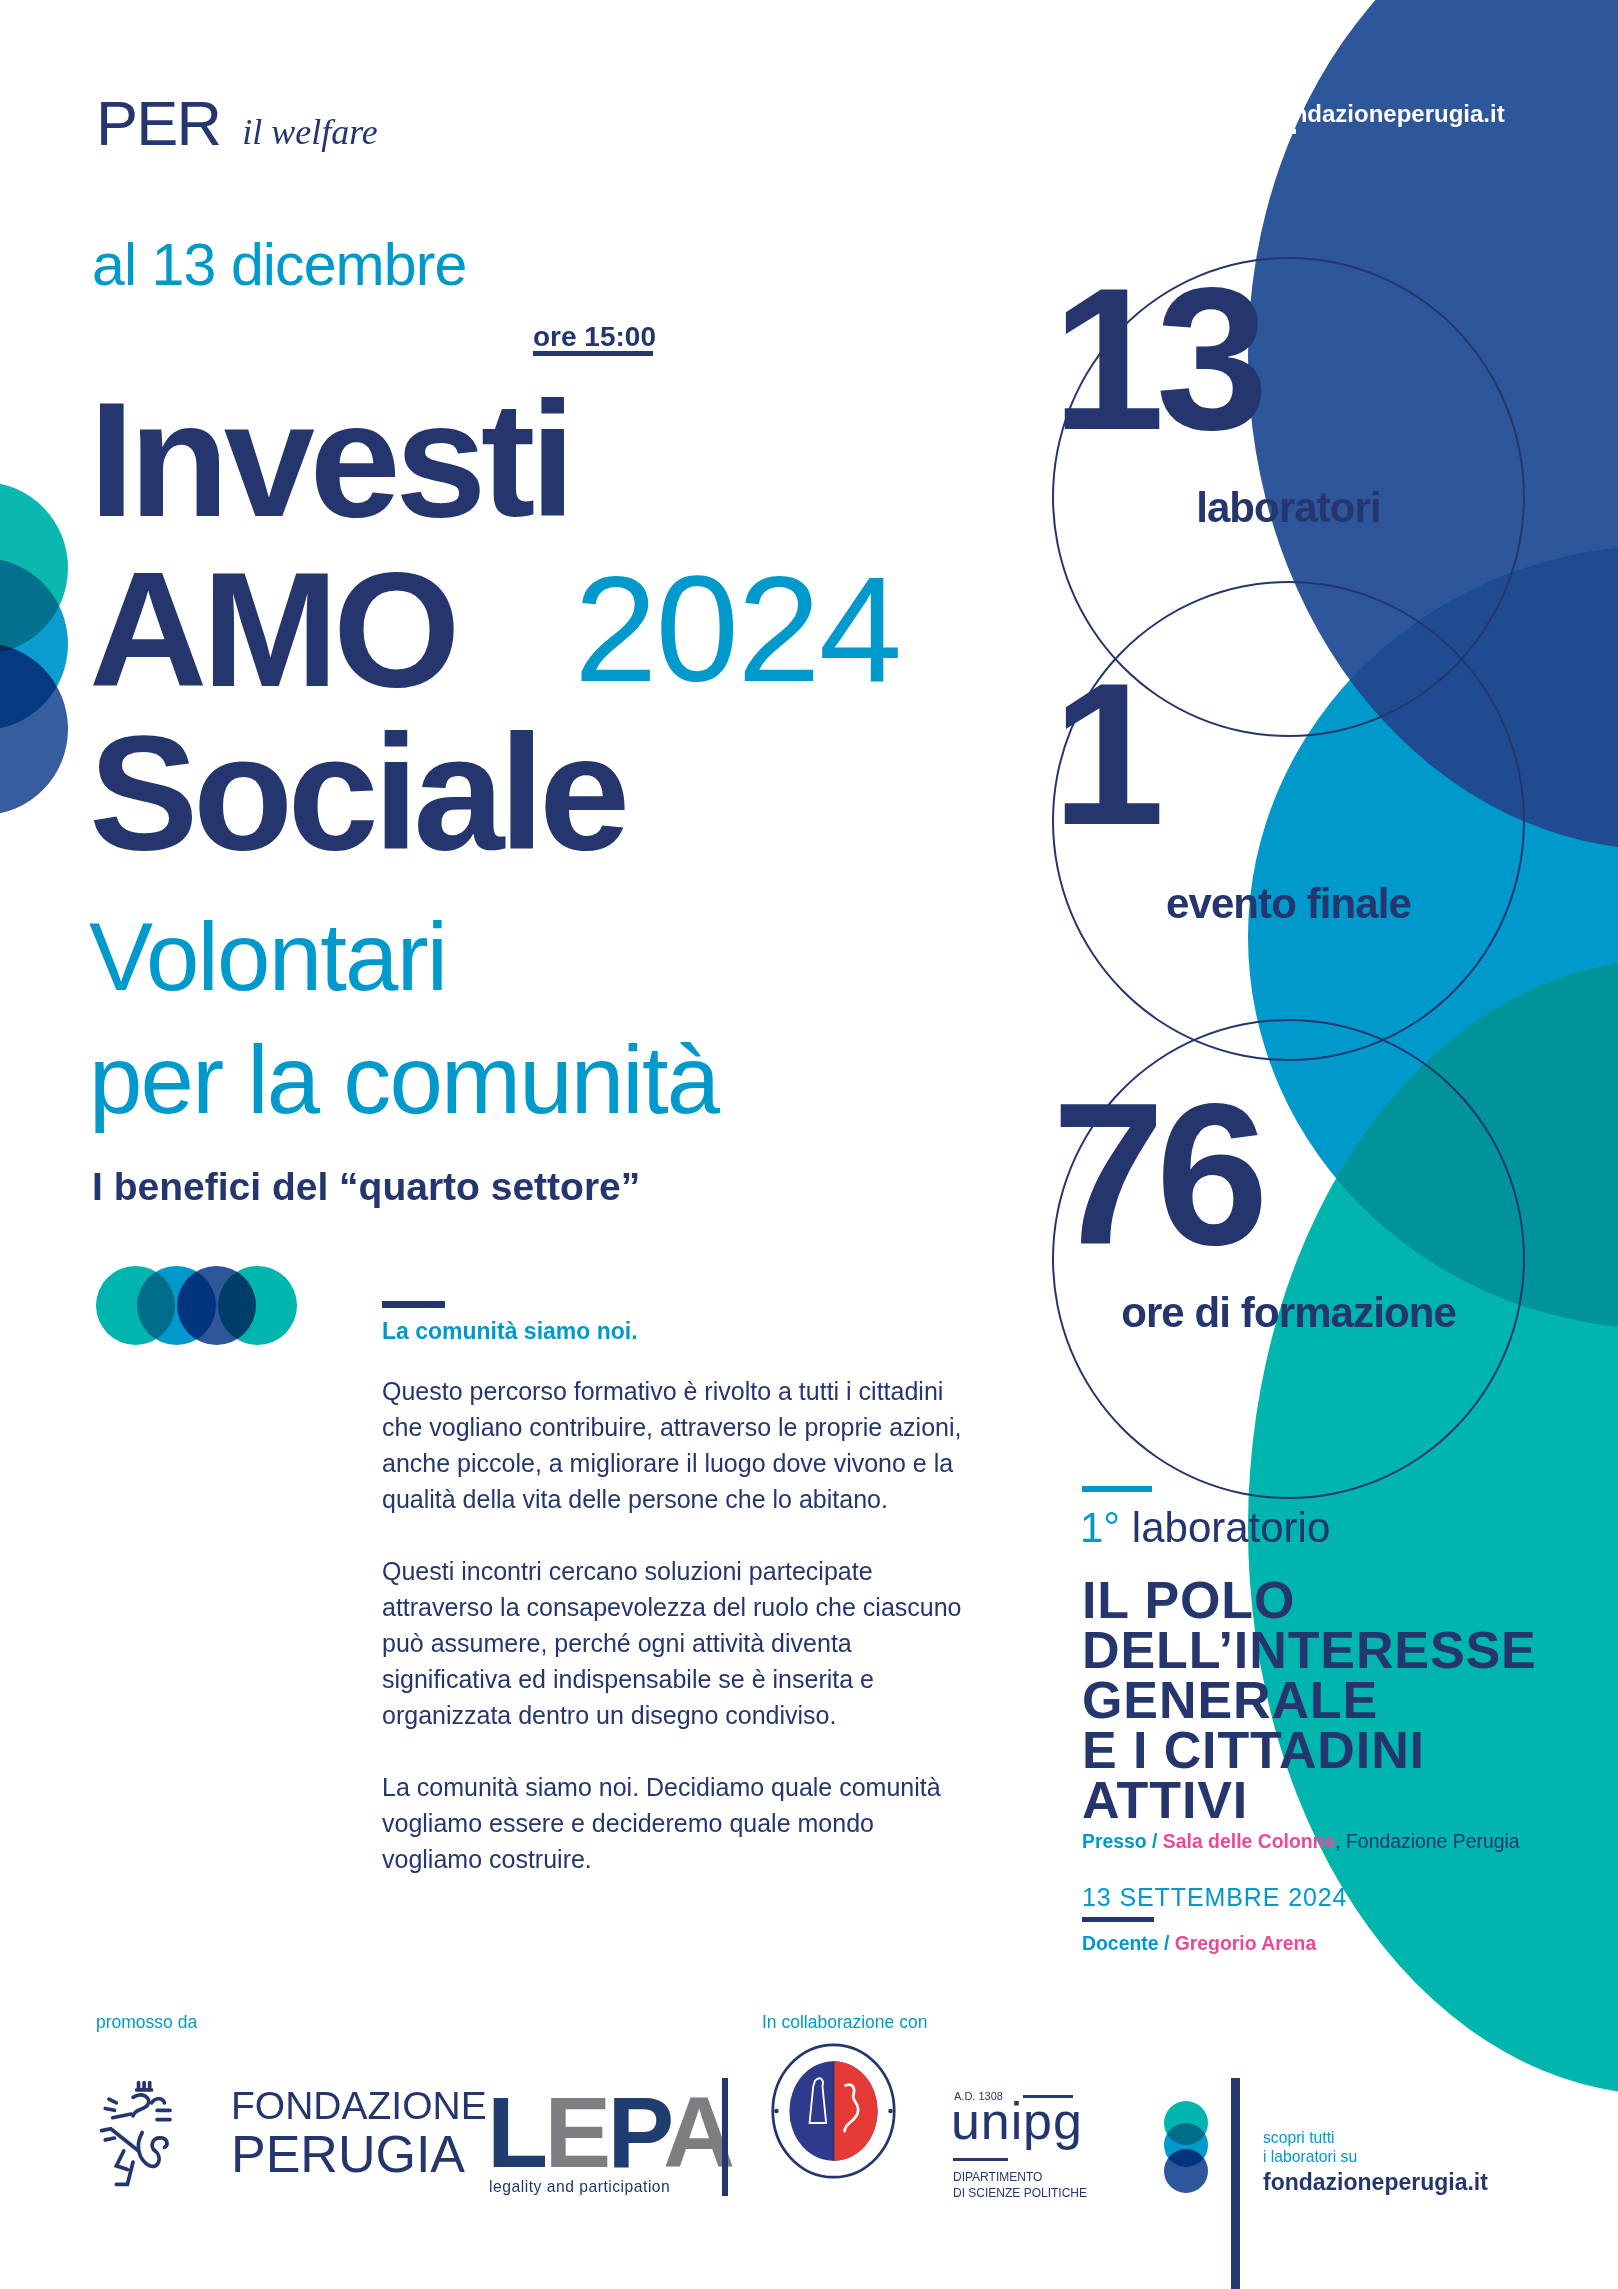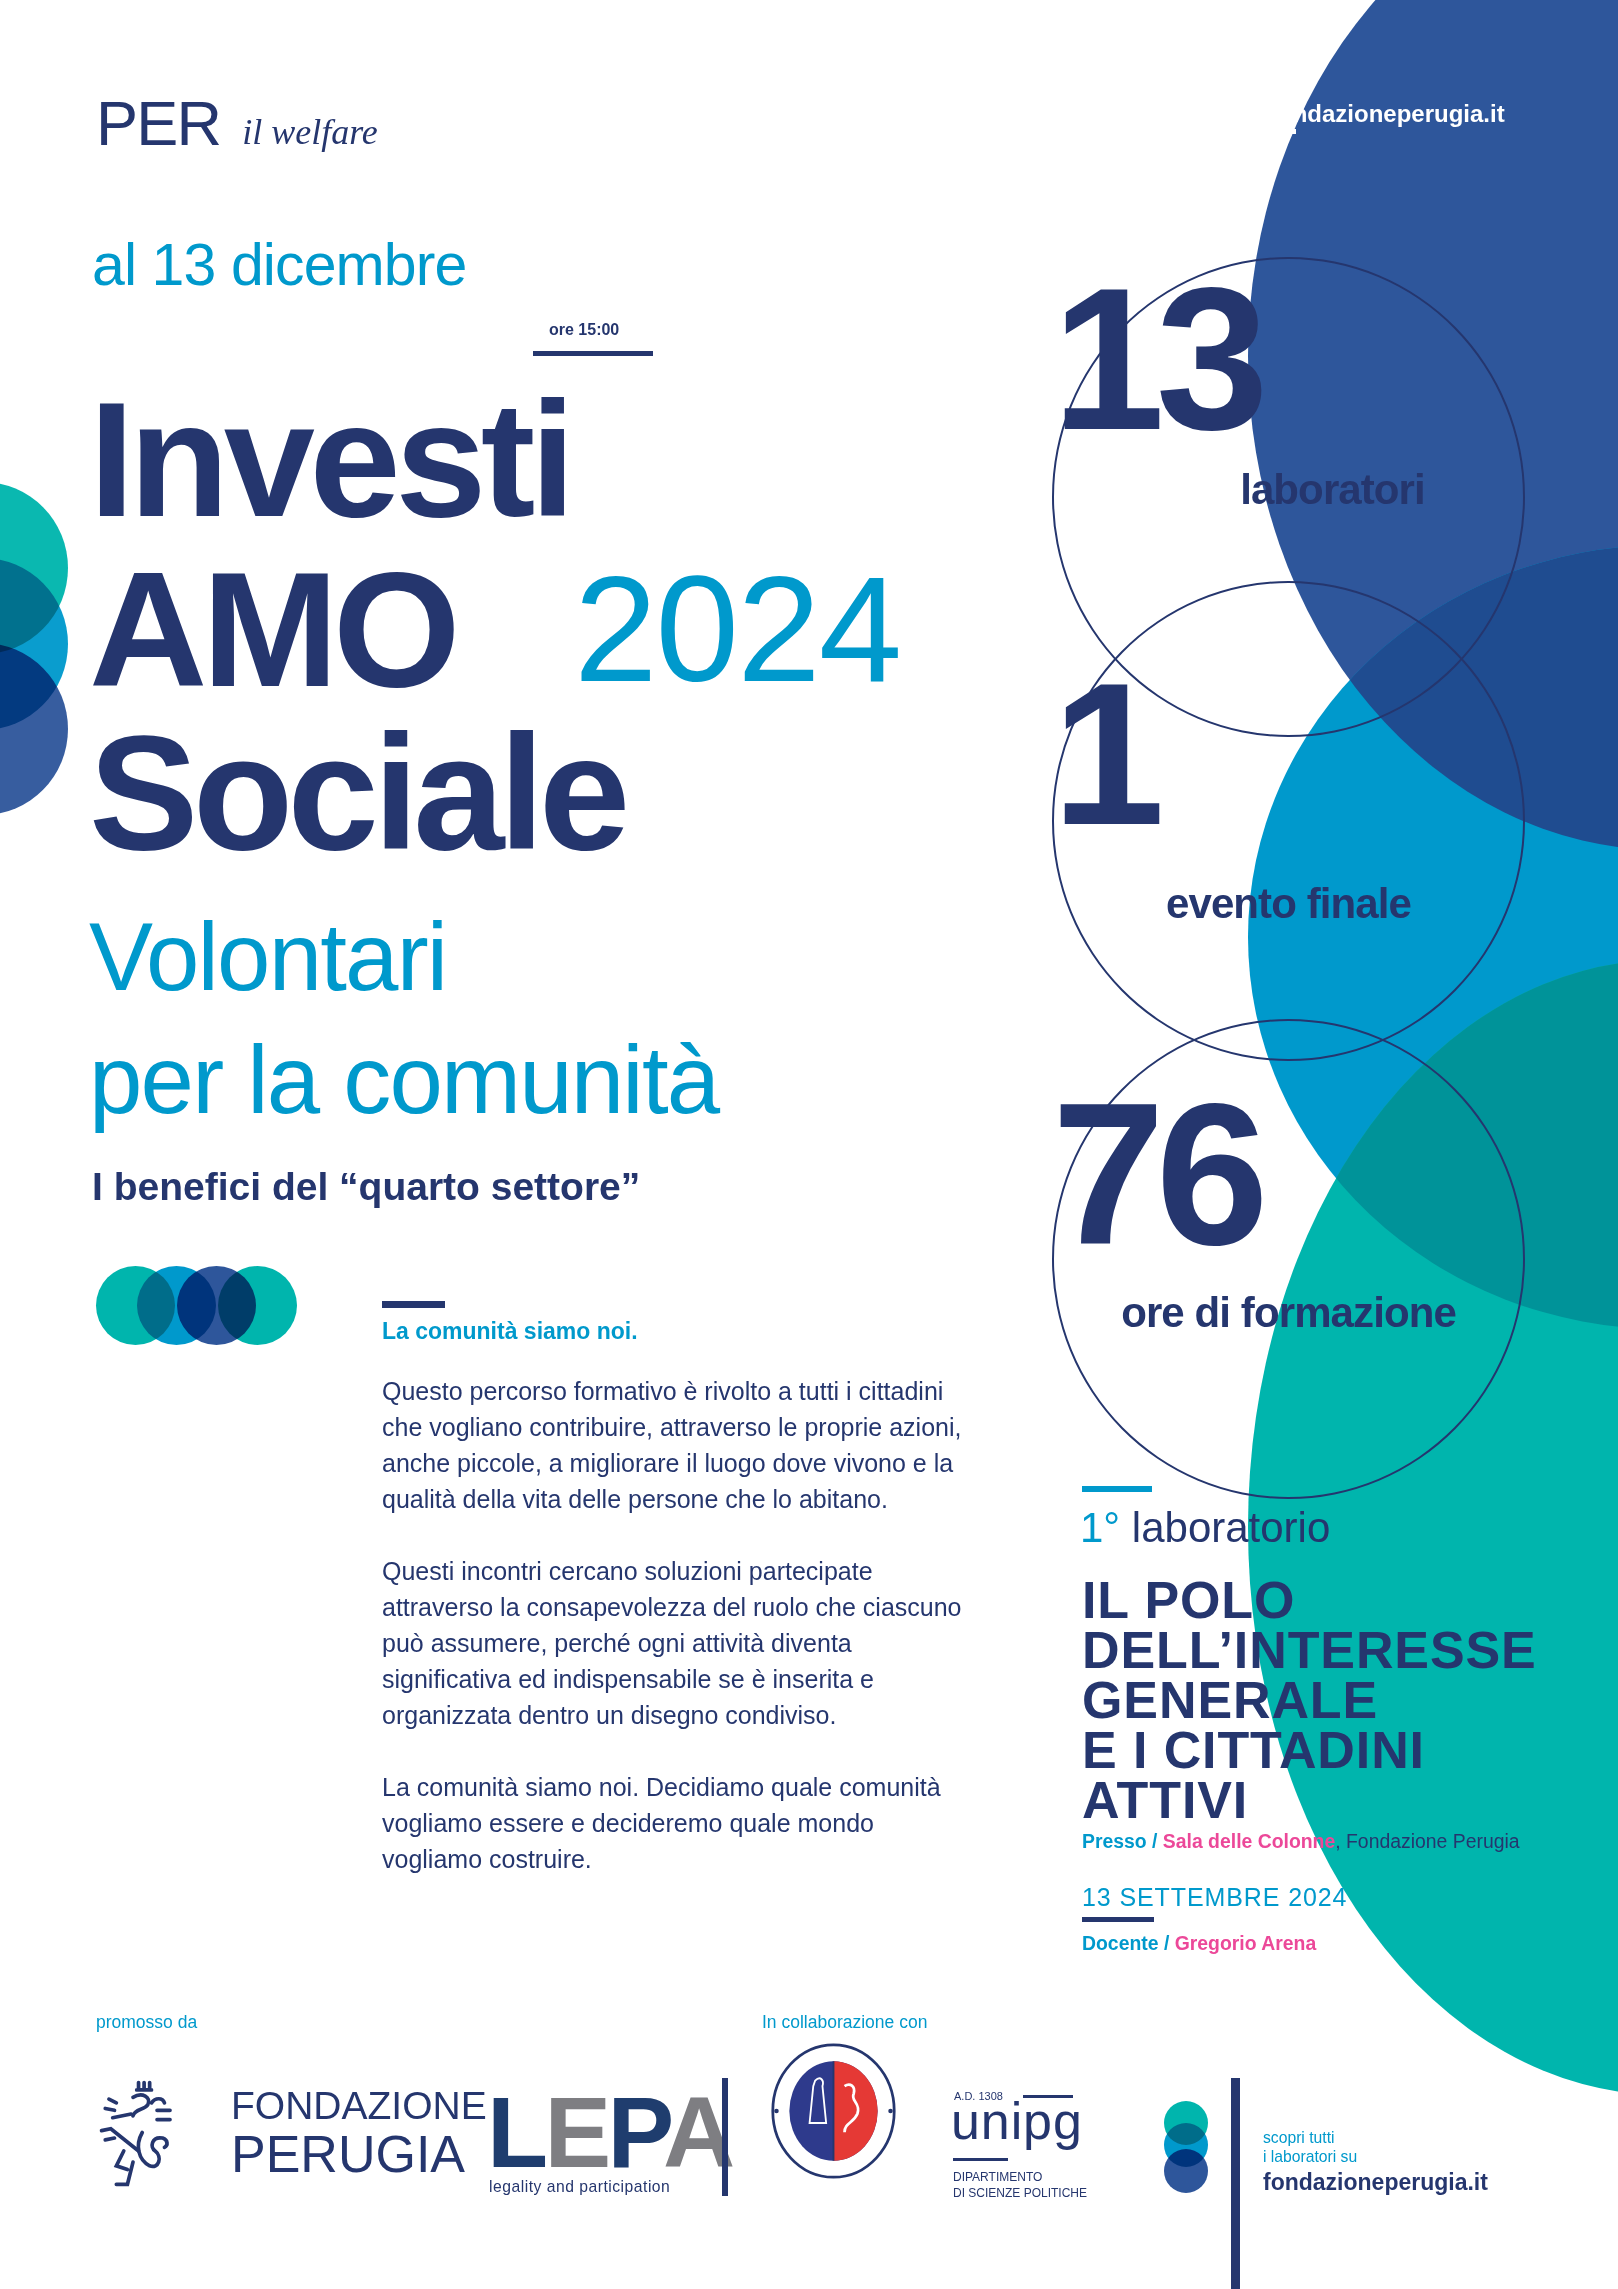--- a/index.html
+++ b/index.html
@@ -22,21 +22,21 @@
   .lb3 { top: 643px; background: #2E569B; mix-blend-mode: multiply; }
 
   .brand { position: absolute; left: 96px; top: 92px; display: flex; align-items: flex-end; gap: 22px; color: #25366E; }
   .brand-per { font-family: "Liberation Sans", sans-serif; font-size: 63px; font-weight: 300; letter-spacing: -1.8px; line-height: 1; }
   .brand-welfare { font-family: "Liberation Serif", serif; font-style: italic; font-size: 36px; line-height: 1; padding-bottom: 5.5px; }
 
   .site-top { position: absolute; left: 1270px; top: 100px; color: #ffffff; font-weight: bold; font-size: 24px; }
   .site-top-bar { position: absolute; left: 1270px; top: 129px; width: 26px; height: 4.6px; background: #fff; }
 
   .dates { position: absolute; left: 92px; top: 231px; color: #0099CC; font-size: 59px; font-weight: 300; line-height: 68px; letter-spacing: -0.9px; }
-  .ore { position: absolute; left: 533px; top: 321px; font-size: 16px; font-weight: bold; color: #25366E; margin-left: 16px; }
+  .ore { position: absolute; left: 533px; top: 321px; font-size: 28px; font-weight: bold; color: #25366E; }
   .ore-bar { position: absolute; left: 533px; top: 351px; width: 120px; height: 4.6px; background: #25366E; }
 
   .title { position: absolute; left: 89px; font-weight: bold; color: #25366E; font-size: 164px; letter-spacing: -5.5px; line-height: 1; }
   .t1 { top: 378px; }
   .t2 { top: 548px; }
   .t3 { top: 711px; }
   .year { position: absolute; left: 574px; top: 554px; font-size: 150px; font-weight: 300; color: #0099CC; letter-spacing: -1.8px; line-height: 1; }
 
   .sub { position: absolute; left: 89px; color: #0099CC; font-size: 96px; font-weight: 300; letter-spacing: -1.8px; line-height: 1; }
   .s1 { top: 909px; }
@@ -54,21 +54,21 @@
   .section-head { position: absolute; left: 382px; top: 1318px; color: #0099CC; font-weight: bold; font-size: 23px; }
   .body-text { position: absolute; left: 382px; top: 1373px; width: 591px; font-size: 25px; line-height: 36px; color: #25366E; }
   .body-text p { margin-bottom: 36px; }
 
   .stat { position: absolute; left: 1052px; width: 473px; height: 480px; border: 2.8px solid #25366E; border-radius: 50%; }
   .stat1 { top: 257px; }
   .stat2 { top: 581px; }
   .stat3 { top: 1019px; }
   .stat-num { position: absolute; left: 1052px; width: 473px; font-weight: bold; color: #25366E; font-size: 203px; letter-spacing: -9.2px; line-height: 1; }
   .stat-label { position: absolute; left: 1052px; width: 473px; text-align: center; font-weight: bold; color: #25366E; font-size: 42px; letter-spacing: -0.9px; }
-  .n1 { top: 257px; } .l1 { top: 466px; margin-left: 44px; }
+  .n1 { top: 257px; } .l1 { top: 484px; }
   .n2 { top: 652px; } .l2 { top: 880px; }
   .n3 { top: 1072px; } .l3 { top: 1289px; }
 
   .lab-bar { position: absolute; left: 1082px; top: 1486px; width: 70px; height: 5.5px; background: #0099CC; }
   .lab-num { position: absolute; left: 1080px; top: 1504px; font-size: 42px; font-weight: 300; color: #0099CC; }
   .lab-num span { color: #25366E; }
   .lab-title { position: absolute; left: 1082px; top: 1575px; font-size: 52px; font-weight: bold; color: #25366E; line-height: 50px; letter-spacing: 0.9px; }
   .lab-info { position: absolute; left: 1082px; font-size: 19.4px; }
   .lab-key { color: #0099CC; font-weight: bold; }
   .lab-val { color: #ec4899; font-weight: bold; }

